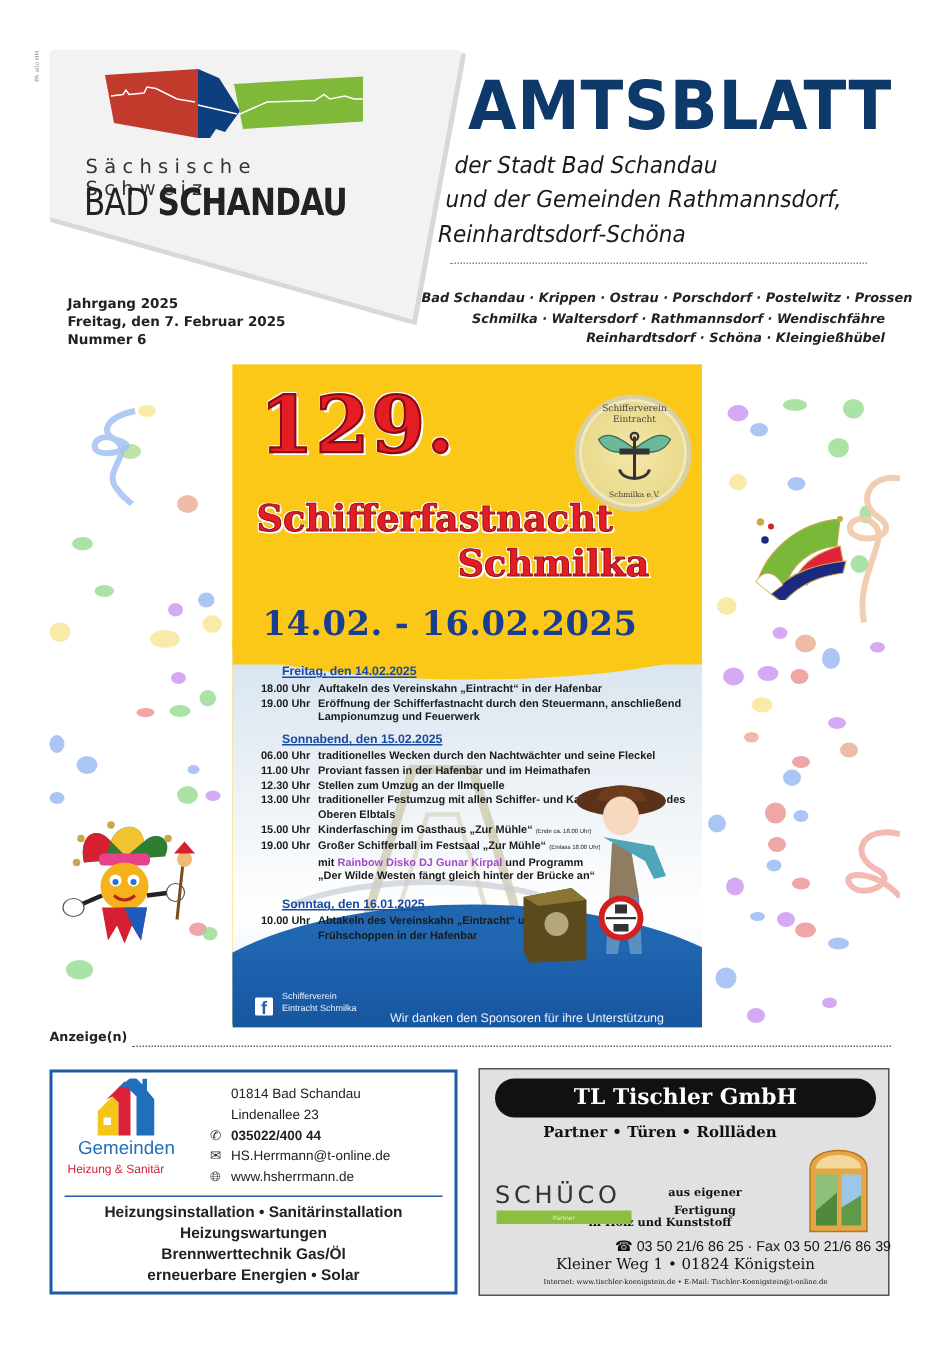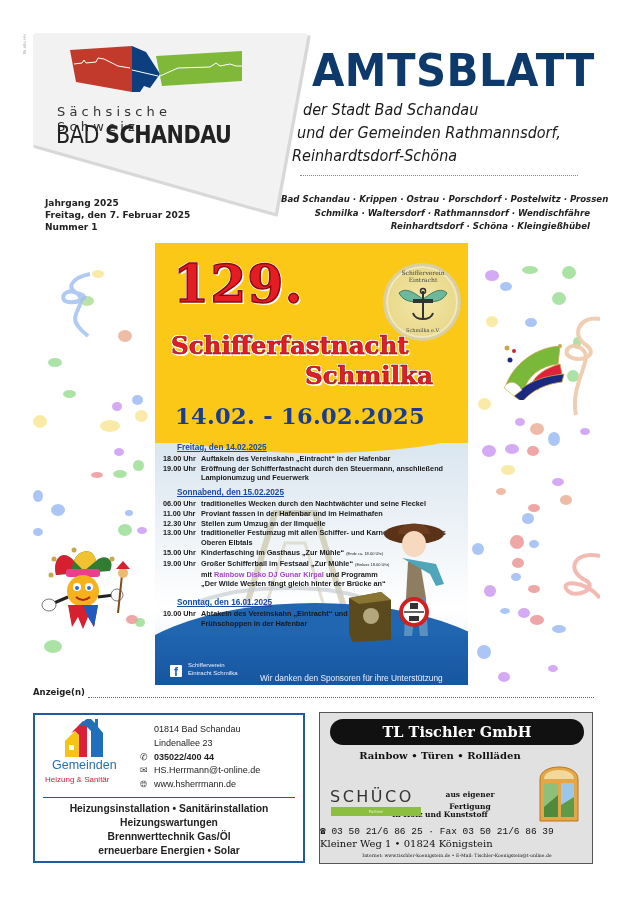--- a/index.html
+++ b/index.html
@@ -122,21 +122,21 @@
   .seal-text {
     position: absolute; left: 236px; top: 26px; width: 64px; font-size: 6px;
     font-family: "DejaVu Serif", serif; color: #444; text-align: center;
   }
   .seal-bottom {
     position: absolute; left: 246px; top: 84px; width: 44px; font-size: 5px;
     font-family: "DejaVu Serif", serif; color: #444; text-align: center;
   }
 
   .schedule {
-    position: absolute; left: 8px; top: 200px; width: 296px;
+    position: absolute; left: 19px; top: 200px; width: 296px;
     font-family: "Liberation Sans", sans-serif; font-size: 7.3px; line-height: 9.8px;
     color: #1a1a1a; font-weight: bold;
   }
   .day-head {
     color: #1b4aa3; text-decoration: underline; font-size: 8.2px; margin-left: 14px;
     margin-top: 5px; margin-bottom: 1px;
   }
   .day-head.first { margin-top: 0; }
   .sched-row { display: flex; }
   .sched-time { width: 38px; flex-shrink: 0; }
@@ -230,25 +230,25 @@
     position: absolute; left: 11px; top: 94px; width: 90px; height: 9px;
     background: #8cbf3f; color: #e5f2d3; font-size: 4px; text-align: center; line-height: 9px;
     font-family: "DejaVu Sans", sans-serif;
   }
   .tl-fertigung {
     position: absolute; left: 110px; top: 76px; width: 80px; text-align: center;
     font-family: "DejaVu Serif", serif; font-weight: bold; font-size: 7.5px; line-height: 12px; color: #111;
   }
   .tl-window { position: absolute; left: 214px; top: 44px; width: 50px; height: 65px; }
   .tl-phone {
-    position: absolute; left: 0; top: 112px; width: 274px; text-align: left;
-    font-family: Liberation Mono, monospace; font-size: 9.5px; color: #111;
+    position: absolute; left: 0; top: 112px; width: 274px; text-align: right;
+    font-family: Liberation Sans, sans-serif; font-size: 9.5px; color: #111;
   }
   .tl-addr {
-    position: absolute; left: 0; top: 125px; width: 274px; 
+    position: absolute; left: 0; top: 125px; width: 274px; text-align: center;
     font-family: "DejaVu Serif", serif; font-size: 10px; color: #111;
   }
   .tl-web {
     position: absolute; left: 0; top: 140px; width: 274px; text-align: center;
     font-family: "DejaVu Serif", serif; font-size: 4.6px; color: #111;
   }
 </style>
 </head>
 <body>
 
@@ -264,21 +264,21 @@
   <line x1="62" y1="24" x2="88" y2="30" stroke="#fff" stroke-width="1"></line>
   <polygon points="86,10 172,5 172,35 92,40" fill="#80b83a"></polygon>
   <polyline points="90,30 108,22 140,21 146,17 150,20 160,18 166,20 172,20" fill="none" stroke="#fff" stroke-width="1"></polyline>
 </svg>
 <div class="logo-sub">Sächsische Schweiz</div>
 <div class="logo-main"><span>BAD </span><b>SCHANDAU</b></div>
 
 <div class="issue-info">
   <div>Jahrgang 2025</div>
   <div>Freitag, den 7. Februar 2025</div>
-  <div>Nummer 1</div>
+  <div>Nummer 6</div>
 </div>
 
 <div class="masthead">AMTSBLATT</div>
 <div class="subtitle" style="left:303px; top:101px;">der Stadt Bad Schandau</div>
 <div class="subtitle" style="left:297px; top:124px;">und der Gemeinden Rathmannsdorf,</div>
 <div class="subtitle" style="left:292px; top:147px;">Reinhardtsdorf-Schöna</div>
 <div class="dotted-rule"></div>
 
 <div class="localities">
   <div style="padding-left:11px">Bad Schandau · Krippen · Ostrau · Porschdorf · Postelwitz · Prossen</div>
@@ -541,21 +541,21 @@
   <div class="herr-services">
     <div>Heizungsinstallation • Sanitärinstallation</div>
     <div>Heizungswartungen</div>
     <div>Brennwerttechnik Gas/Öl</div>
     <div>erneuerbare Energien • Solar</div>
   </div>
 </div>
 
 <div class="ad-tischler">
   <div class="tl-banner">TL Tischler GmbH</div>
-  <div class="tl-line1">Rainbow • Türen • Rollläden</div>
+  <div class="tl-line1">Partner • Türen • Rollläden</div>
   <div class="tl-line2">in Holz und Kunststoff</div>
   <div class="schueco">SCHÜCO</div>
   <div class="schueco-bar">Partner</div>
   <div class="tl-fertigung">
     <div>aus eigener</div>
     <div>Fertigung</div>
   </div>
   <svg class="tl-window" viewBox="0 0 50 65">
     <path d="M6,22 C6,6 44,6 44,22 L44,64 L6,64 Z" fill="#e4a646" stroke="#b8781e" stroke-width="1"></path>
     <path d="M10,22 C10,10 40,10 40,22 Z" fill="#f2d89a"></path>

